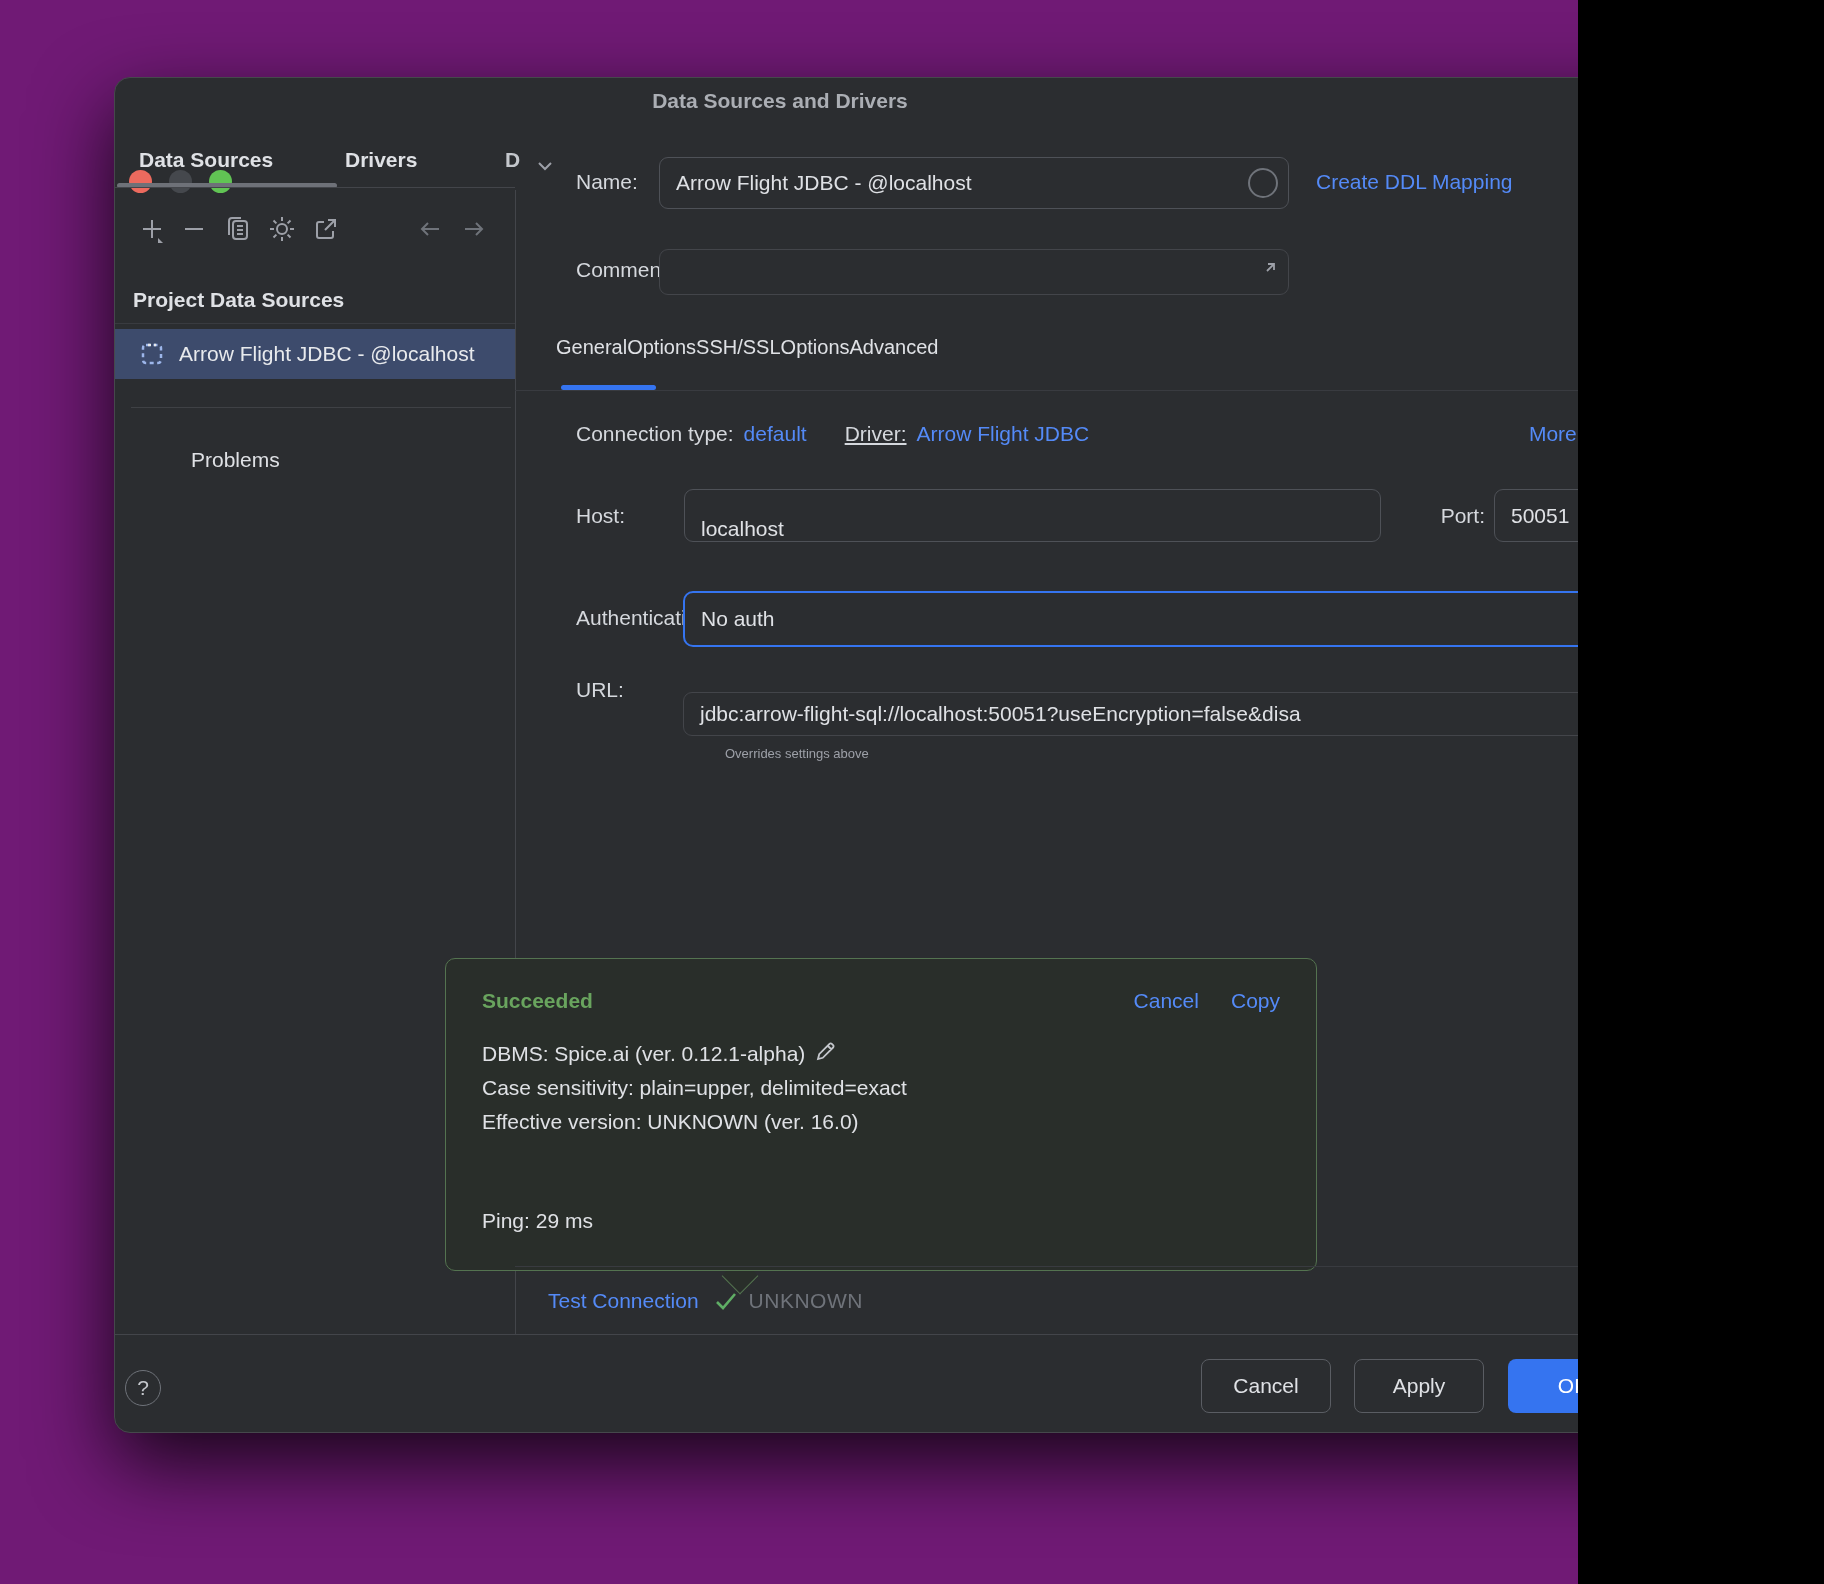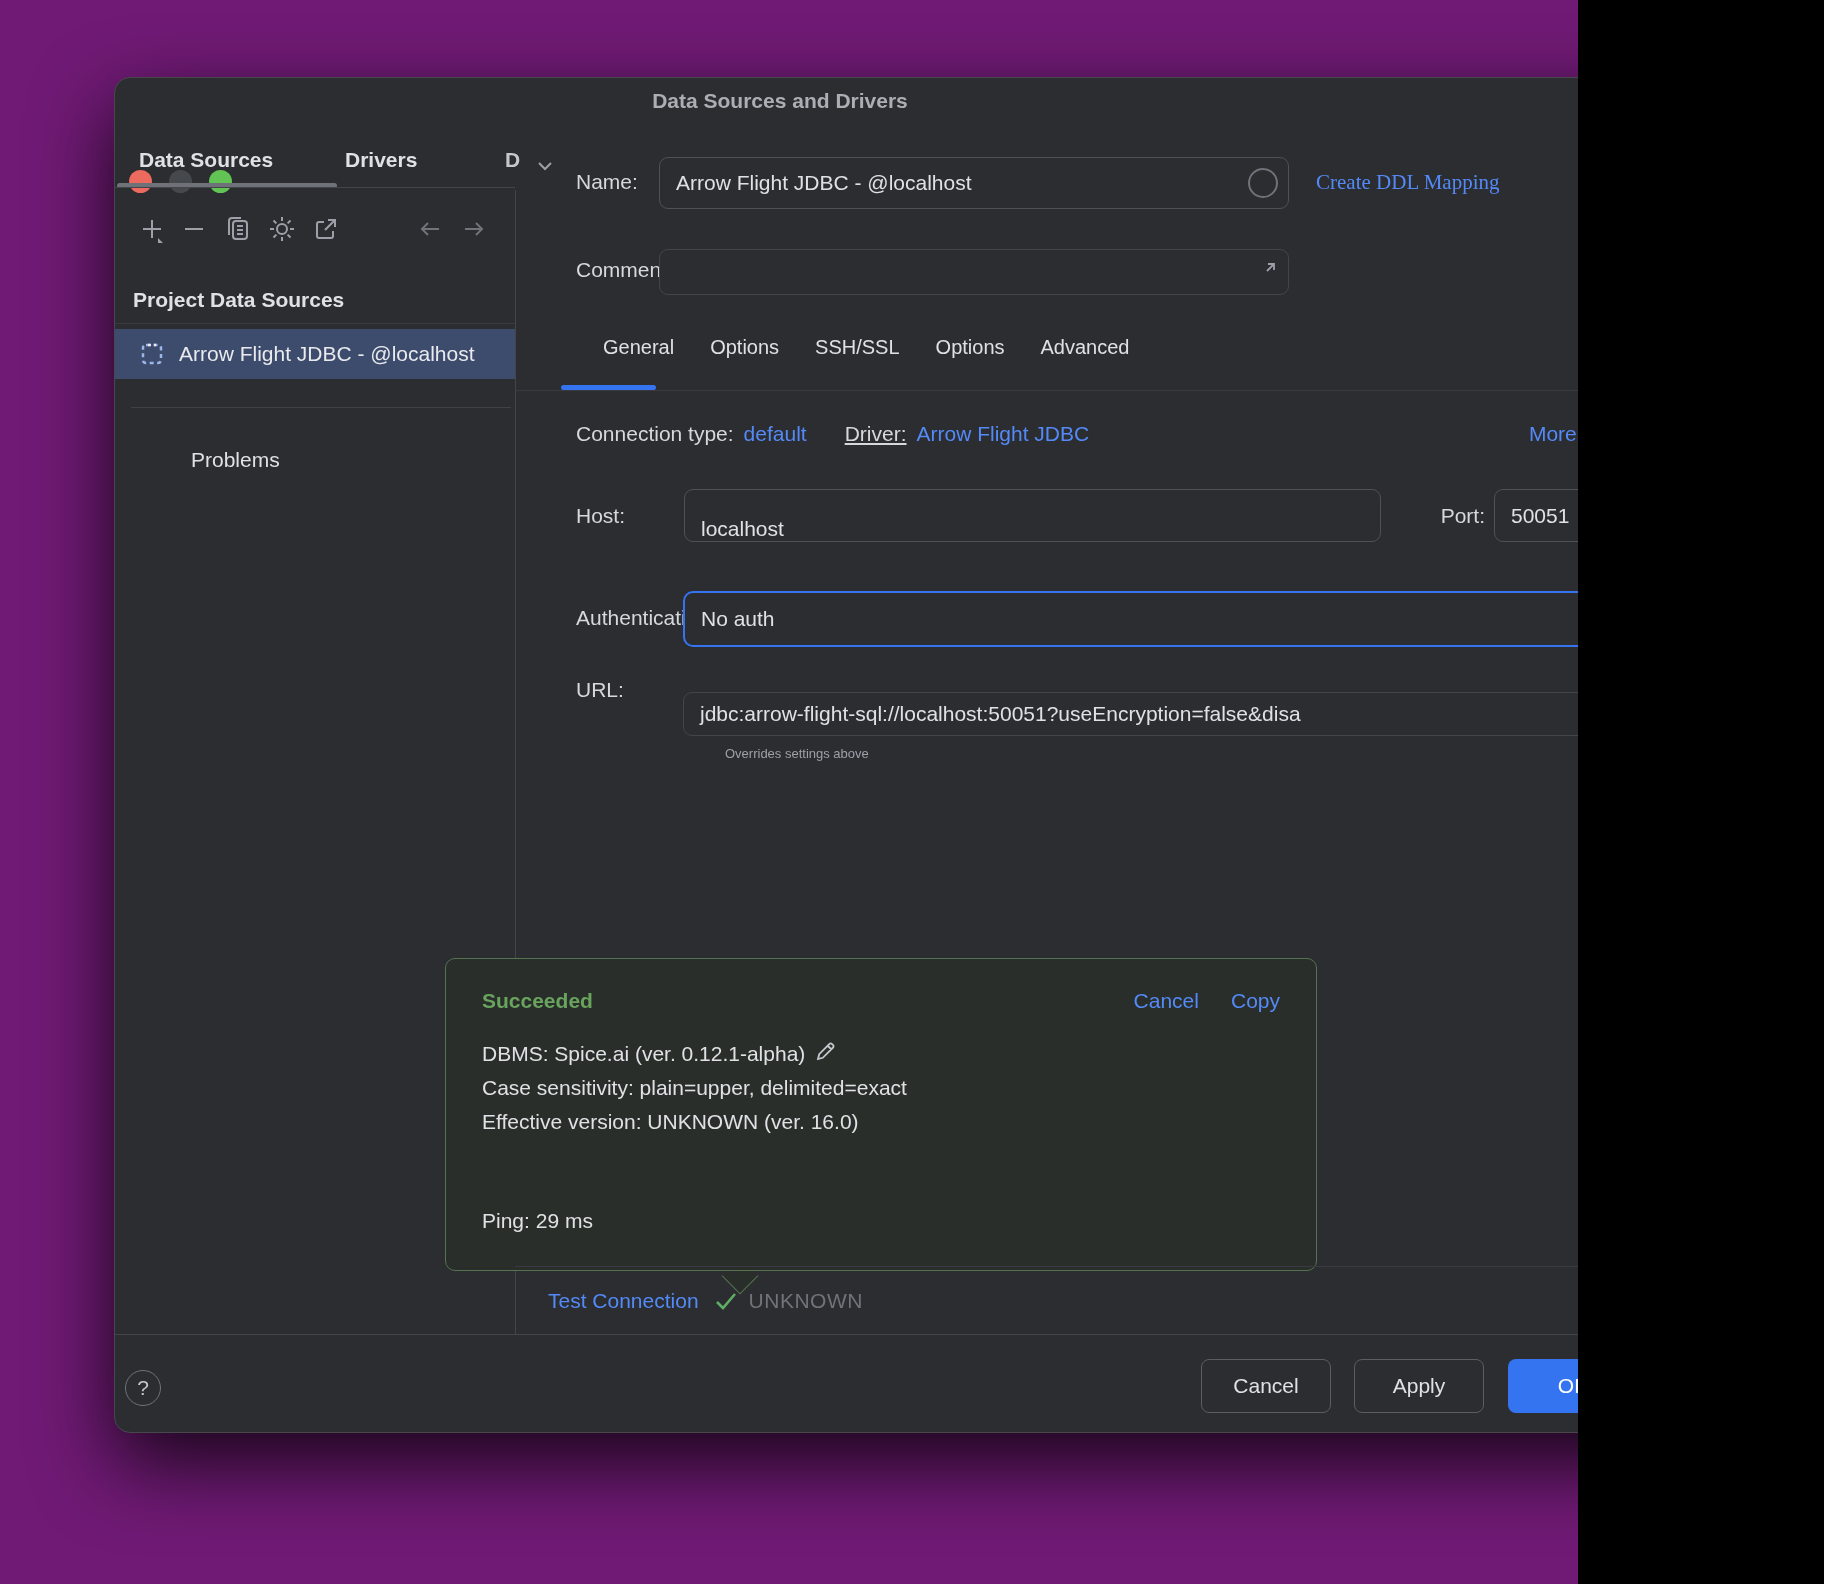--- a/index.html
+++ b/index.html
@@ -47,27 +47,27 @@
   .flabel { position:absolute; left:461px; font-size:21px; color:#d5d8dd; }
   .field {
     position:absolute; background:#2b2d30; border:1.5px solid #4e5157; border-radius:9px;
     font-size:21px; color:#dfe1e5; display:flex; align-items:center; padding:0 16px;
     white-space:nowrap; overflow:hidden;
   }
 
   .name-field { left:544px; top:79px; width:630px; height:52px; }
   .name-ring { position:absolute; right:10px; top:50%; transform:translateY(-50%);
     width:30px; height:30px; border:2px solid #6f737a; border-radius:50%; }
-  .ddl-link { position:absolute; left:1201px; top:92px; font-size:21px; color:#548af7; cursor:pointer;font-family:Liberation Serif, serif; }
+  .ddl-link { position:absolute; left:1201px; top:92px; font-size:21px; color:#548af7; cursor:pointer; }
 
   .comment-field { left:544px; top:171px; width:630px; height:46px; border-color:#43454a; }
   .expand-ic { position:absolute; right:10px; top:50%; transform:translateY(-50%); }
 
   
-  .form-tabs { position:absolute; left:488px; top:258px; display:flex; gap:36px; }
+  .form-tabs { position:absolute; left:441px; top:258px; display:flex; }
   .form-tab { font-size:20px; color:#dfe1e5; padding-bottom:6px; }
   .ftab-underline { position:absolute; left:446px; top:307px; width:95px; height:5px; border-radius:3px; background:#3574f0; }
   .panel-divider { position:absolute; left:400px; top:312px; width:1198px; height:1px; background:#393b40; }
 
   
   .conn-row { position:absolute; left:461px; top:344px; font-size:21px; color:#d5d8dd; display:flex; gap:10px; white-space:nowrap; }
   .blue { color:#548af7; }
   .conn-driver-label { margin-left:28px;text-decoration:underline; }
   .more-options { position:absolute; top:344px; left:1390px; width:176px; text-align:right; font-size:21px; color:#548af7; }
   .more-options svg { vertical-align:-4px; margin-left:4px; }

